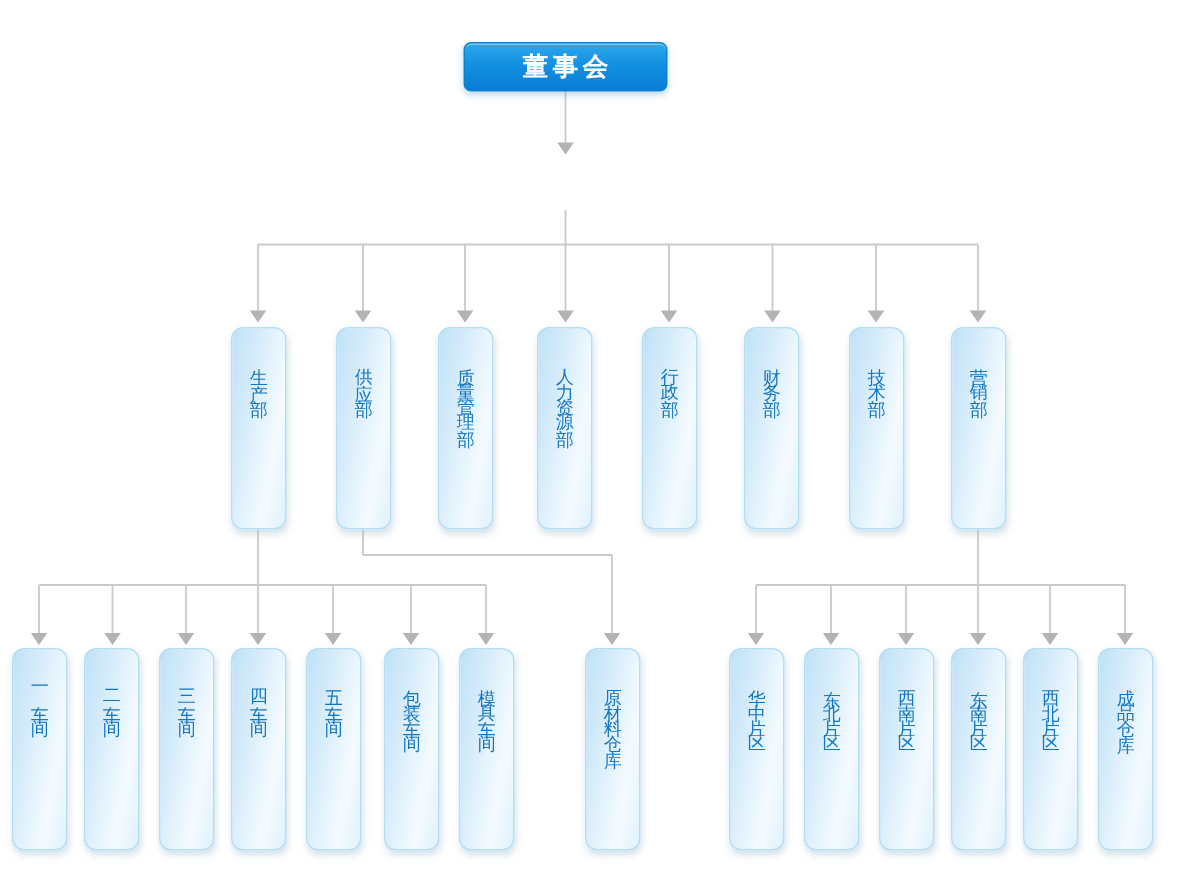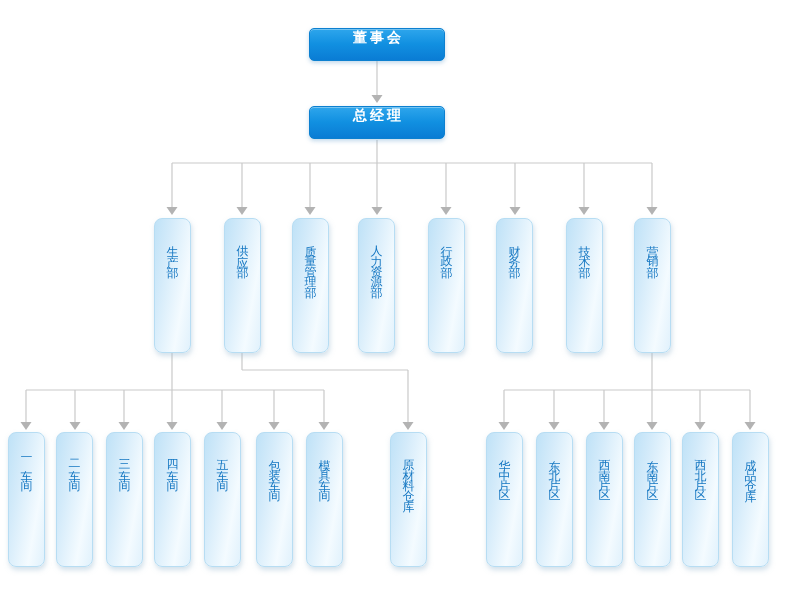--- a/index.html
+++ b/index.html
@@ -20,24 +20,25 @@
   .node { position: absolute; box-sizing: border-box; }
   .exec {
     left: 309px;
     width: 136px;
     height: 33px;
     background: linear-gradient(180deg, #2ea6ec 0%, #1190e1 48%, #0a7cd4 100%);
     border: 1px solid #0c80d0;
     border-radius: 5px;
     color: #ffffff;
     font-weight: bold;
-    font-size: 14px;
+    font-size: 17px;
     letter-spacing: 3px;
     padding-left: 3px;
     display: flex;
+    align-items: center;
     justify-content: center;
     box-shadow: 0 2px 4px rgba(120,170,210,.45), inset 0 1px 0 rgba(255,255,255,.35);
   }
   .exec-board { top: 28px; }
   .exec-gm   { top: 106px; }
   .vbox {
     width: 37px;
     background: linear-gradient(100deg, #bfe2f7 0%, #d4ebfa 30%, #f4fbff 72%, #e0f1fc 100%);
     border: 1px solid #b7ddf3;
     border-radius: 8px;
@@ -116,23 +117,20 @@
       <polygon points="598.5,422 609.5,422 604,430" fill="#b3b3b3"></polygon>
       <polygon points="646.5,422 657.5,422 652,430" fill="#b3b3b3"></polygon>
       <polygon points="694.5,422 705.5,422 700,430" fill="#b3b3b3"></polygon>
       <polygon points="744.5,422 755.5,422 750,430" fill="#b3b3b3"></polygon>
     </svg>
 
   <div class="node exec exec-board">
     <span>董事会</span>
   </div>
 
-  <div class="node exec exec-gm">
-    <span>总经理</span>
-  </div>
 
   <div class="node vbox dept" style="left:154px">
     <span class="vlabel">生产部</span>
   </div>
   <div class="node vbox dept" style="left:224px">
     <span class="vlabel">供应部</span>
   </div>
   <div class="node vbox dept" style="left:292px">
     <span class="vlabel">质量管理部</span>
   </div>

